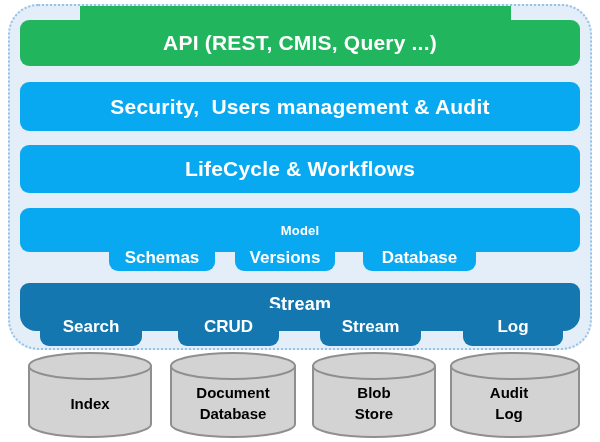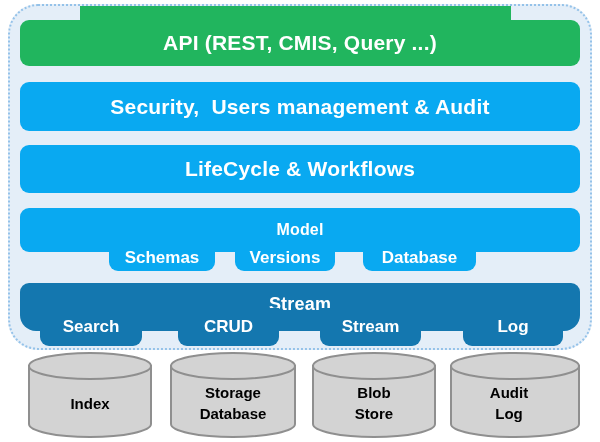--- a/index.html
+++ b/index.html
@@ -14,21 +14,21 @@
   }
   .api-band { position:absolute; left:80px; top:6px; width:431px; height:16px; background:#21b55e; }
   .bar {
     position:absolute; left:20px; width:560px; box-sizing:border-box;
     border-radius:9px; color:#ffffff; display:flex; align-items:center; justify-content:center;
     font-size:21px; letter-spacing:0.2px; white-space:pre;
   }
   .api-bar       { top:20px;  height:46px; background:#21b55e; }
   .security-bar  { top:82px;  height:49px; background:#09a9f1; }
   .lifecycle-bar { top:145px; height:48px; background:#09a9f1; }
-  .model-bar     { top:208px; height:44px; background:#09a9f1; font-size:16px; }
+  .model-bar     { top:208px; height:44px; background:#09a9f1; font-size:13px; }
   .storage-bar   { top:283px; height:48px; background:#1477af; font-size:18px;
                    border-radius:9px 9px 16px 16px; padding-bottom:6px; }
   .tab {
     position:absolute; box-sizing:border-box; color:#ffffff; font-size:17px;
     display:flex; align-items:center; justify-content:center;
     border-radius:0 0 9px 9px; white-space:pre;
   }
   .mtab { top:238px; height:33px; background:#09a9f1; padding-top:7px; }
   .mtab1 { left:109px; width:106px; }
   .mtab2 { left:235px; width:100px; }
@@ -86,21 +86,21 @@
       <span></span>
     </div>
   </div>
 
   <div class="cylinder cyl2">
     <svg class="cyl-svg" width="126" height="86" viewBox="0 0 126 86">
       <path d="M1,14 L1,72 A62,13 0 0 0 125,72 L125,14 Z" fill="#d3d3d3" stroke="#8f8f8f" stroke-width="2"></path>
       <ellipse cx="63" cy="14" rx="62" ry="13" fill="#d3d3d3" stroke="#8f8f8f" stroke-width="2"></ellipse>
     </svg>
     <div class="cyl-label">
-      <span>Storage</span>
+      <span>Document</span>
       <span>Database</span>
     </div>
   </div>
 
   <div class="cylinder cyl3">
     <svg class="cyl-svg" width="124" height="86" viewBox="0 0 124 86">
       <path d="M1,14 L1,72 A61,13 0 0 0 123,72 L123,14 Z" fill="#d3d3d3" stroke="#8f8f8f" stroke-width="2"></path>
       <ellipse cx="62" cy="14" rx="61" ry="13" fill="#d3d3d3" stroke="#8f8f8f" stroke-width="2"></ellipse>
     </svg>
     <div class="cyl-label">

